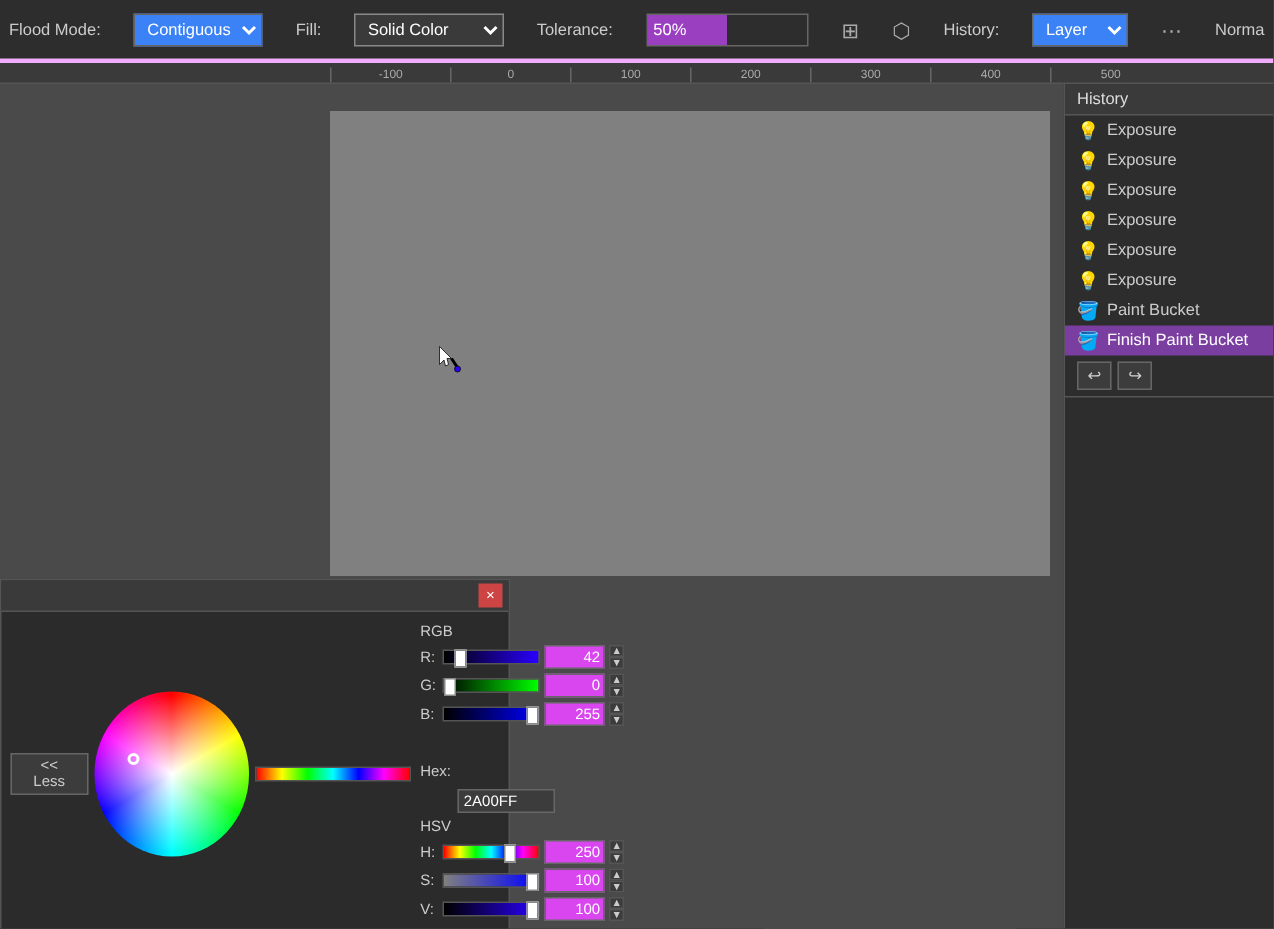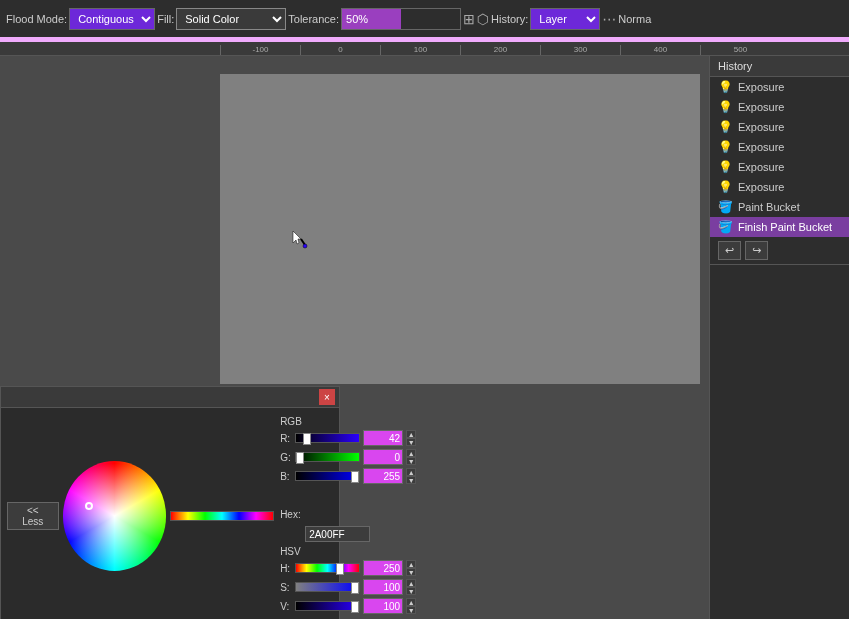--- a/index.html
+++ b/index.html
@@ -15,33 +15,33 @@
     }
 
     
     #toolbar {
       position: absolute;
       top: 0;
       left: 0;
       width: 100%;
       height: 42px;
       background: #2d2d2d;
-      border-bottom: 5px solid #f0abfc;
+      border-bottom: 3px solid #f0abfc;
       display: flex;
       align-items: center;
       padding: 0 6px;
-      gap: 2px;
+      gap: 22px;
     }
     .toolbar-label {
       color: #ccc;
       font-size: 11px;
       white-space: nowrap;
     }
     .toolbar-dropdown {
-      background: #6d28d9;
+      background: #3b82f6;
       border: 1px solid #666;
       color: #fff;
       padding: 2px 4px;
       font-size: 11px;
       height: 22px;
       cursor: pointer;
     }
     .tolerance-bar {
       width: 120px;
       height: 22px;

